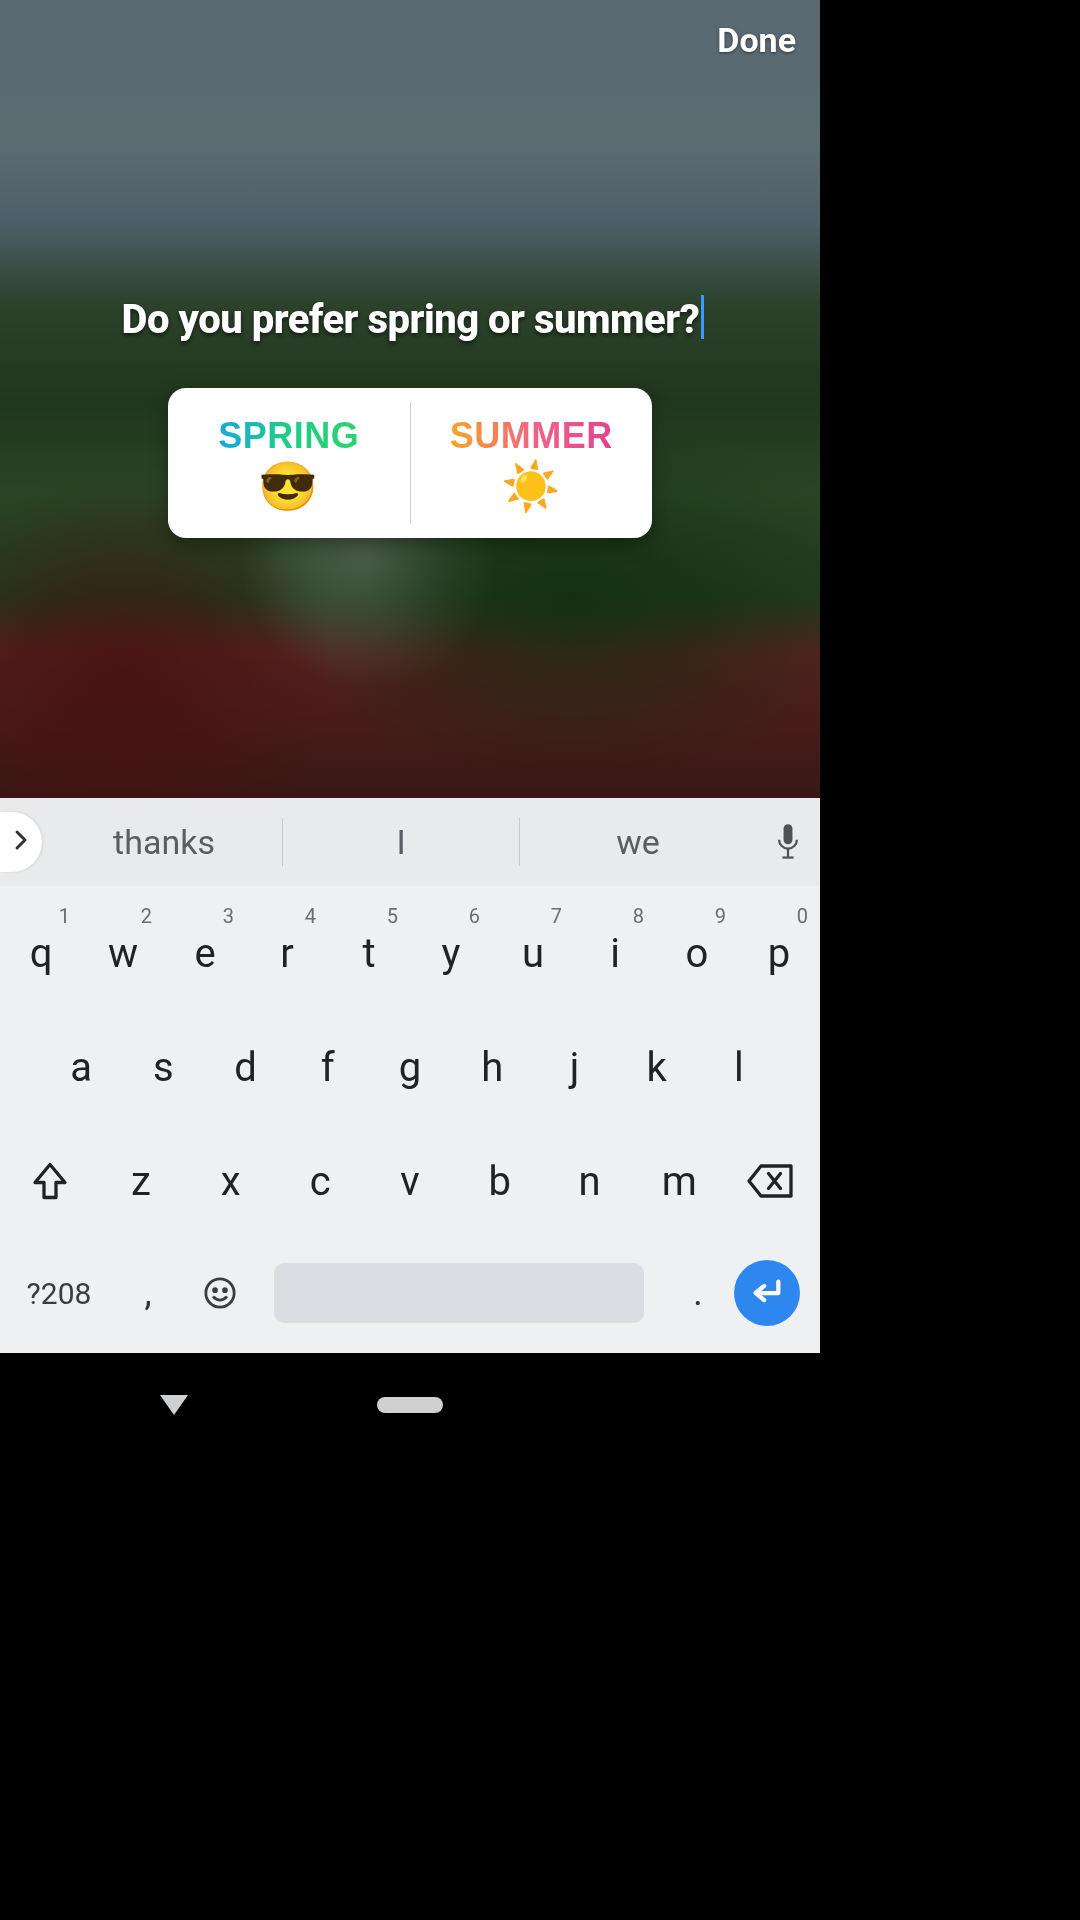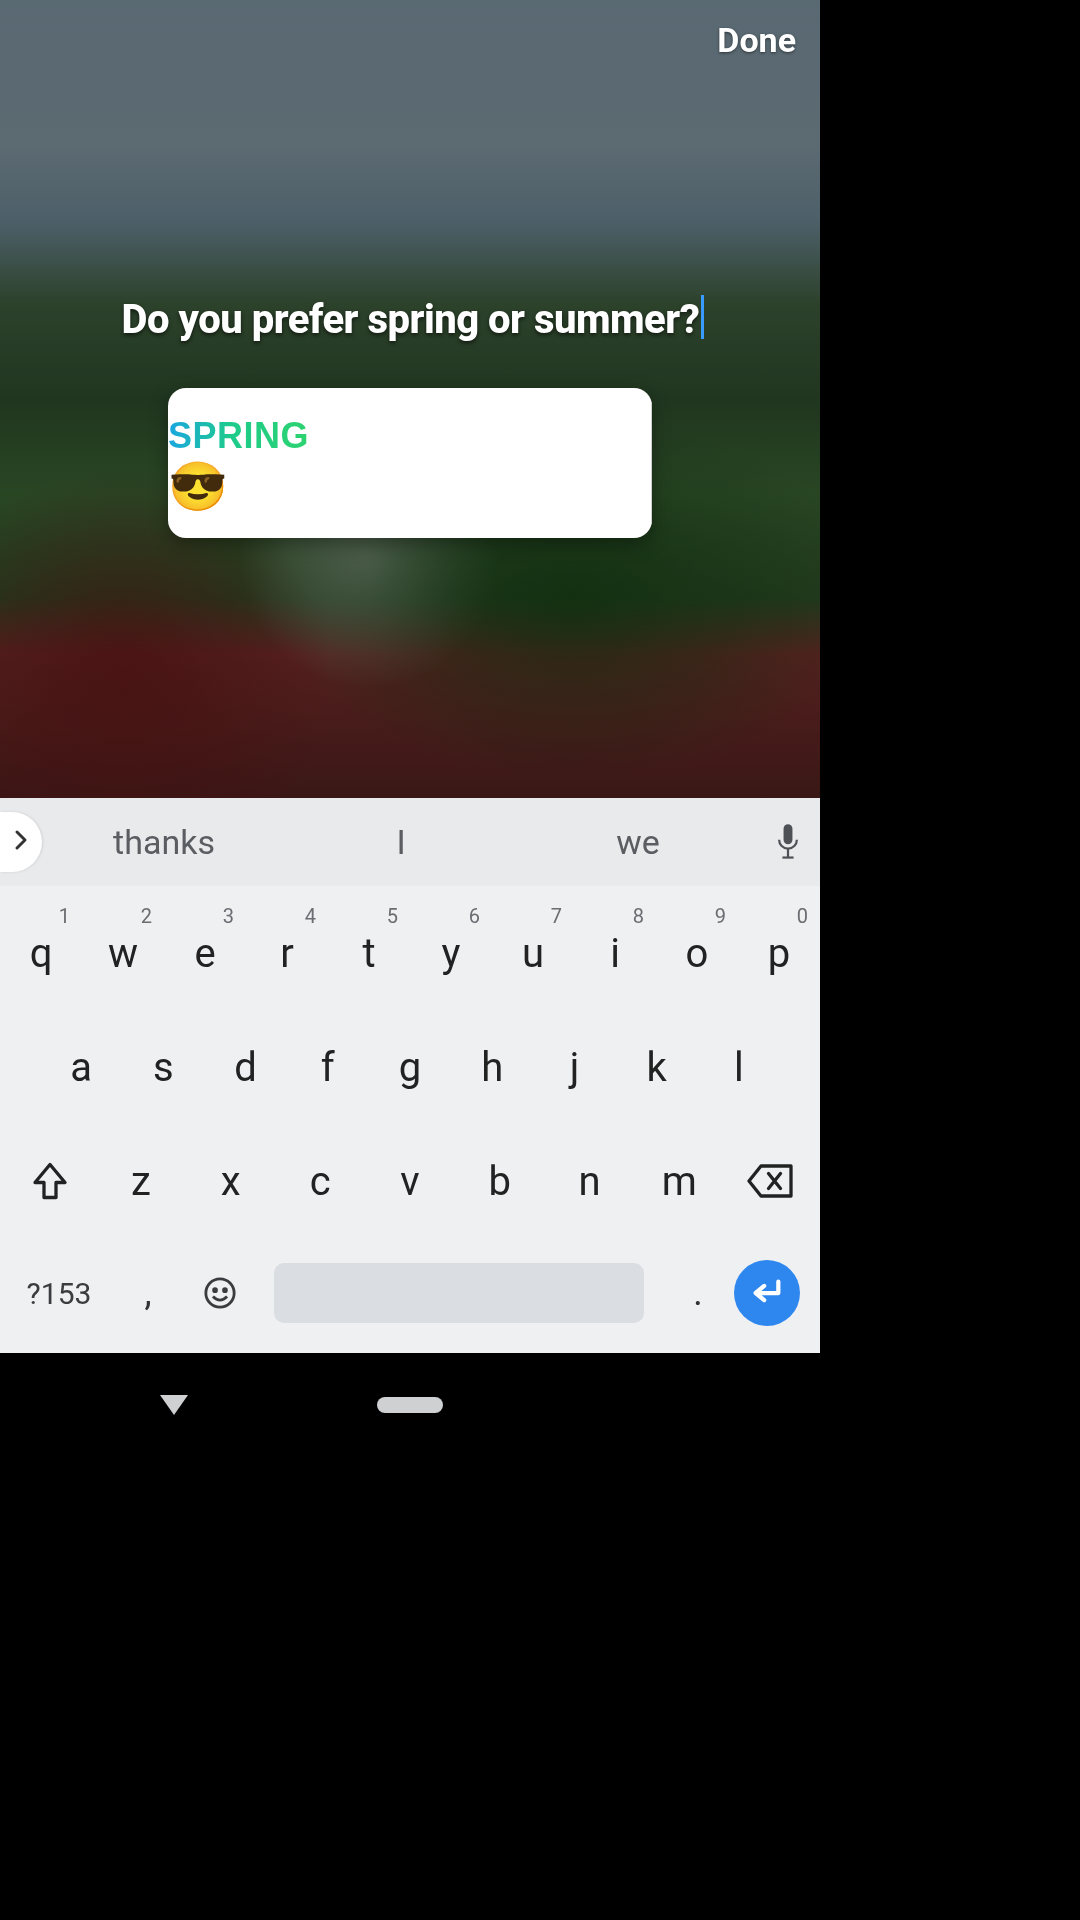--- a/index.html
+++ b/index.html
@@ -70,21 +70,21 @@
     height: 150px;
     background: #fff;
     border-radius: 18px;
     display: flex;
     box-shadow: 0 6px 18px rgba(0,0,0,0.35);
   }
   .poll-option {
     flex: 1;
     display:flex;
     flex-direction: column;
-    align-items:flex-start;
+    align-items:center;
     justify-content:center;
     gap: 6px;
   }
   .poll-divider {
     width: 1px;
     background: #d0d0d0;
     margin: 14px 0;
   }
   .poll-label {
     font-size: 36px;
@@ -114,21 +114,21 @@
   .sugg-expand {
     width: 42px; height: 60px;
     background: #fff;
     border-top-right-radius: 30px;
     border-bottom-right-radius: 30px;
     display:flex; align-items:center; justify-content:center;
     font-weight:700; color:#333; font-size:22px;
     margin-right: 4px;
     box-shadow: 1px 0 3px rgba(0,0,0,0.1);
   }
-  .sugg-items { flex:1; display:flex; height:100%;align-items:center; }
+  .sugg-items { flex:1; display:flex; height:100%; }
   .sugg-item {
     flex:1; display:flex; align-items:center; justify-content:center;
     color:#5a5d61; font-size: 34px;
   }
   .sugg-sep { width:1px; background:#c7c9cc; margin:20px 0; }
   .mic { width: 64px; display:flex; align-items:center; justify-content:center; }
   .mic svg { width: 28px; height: 40px; fill:#4e5155; }
 
   
   .keyboard {
@@ -207,20 +207,24 @@
   <div class="question-wrap">
     <span class="question-text">Do you prefer spring or summer?</span><span class="cursor"></span>
   </div>
 
   <div class="poll">
     <div class="poll-option">
       <div class="poll-label grad-spring">SPRING</div>
       <div class="poll-emoji">😎</div>
     </div>
     <div class="poll-divider"></div>
+    <div class="poll-option">
+      <div class="poll-label grad-summer">SUMMER</div>
+      <div class="poll-emoji">☀️</div>
+    </div>
   </div>
 </div>
 
 <div class="suggestions">
   <div class="sugg-expand">
     <span>
       <svg width="14" height="22" viewBox="0 0 14 22">
           <path d="M3 3 L11 11 L3 19" fill="none" stroke="#333" stroke-width="3" stroke-linecap="round" stroke-linejoin="round"></path>
         </svg>
     </span>
@@ -344,21 +348,21 @@
         </div>
       </div>
     <div class="backspace">
       <svg viewBox="0 0 32 24">
         <path d="M10 2 L30 2 L30 22 L10 22 L2 12 Z"></path>
         <path d="M15 7 L23 17 M23 7 L15 17"></path>
       </svg>
     </div>
   </div>
   <div class="krow row4">
-    <div class="sym-key">?153</div>
+    <div class="sym-key">?208</div>
     <div class="comma-key">,</div>
     <div class="emoji-key">
       <svg viewBox="0 0 24 24">
         <circle cx="12" cy="12" r="10"></circle>
         <circle cx="8.5" cy="10" r="1" fill="#3a3c3f"></circle>
         <circle cx="15.5" cy="10" r="1" fill="#3a3c3f"></circle>
         <path d="M7 14.5 q5 5 10 0"></path>
       </svg>
     </div>
     <div class="space-key"></div>

